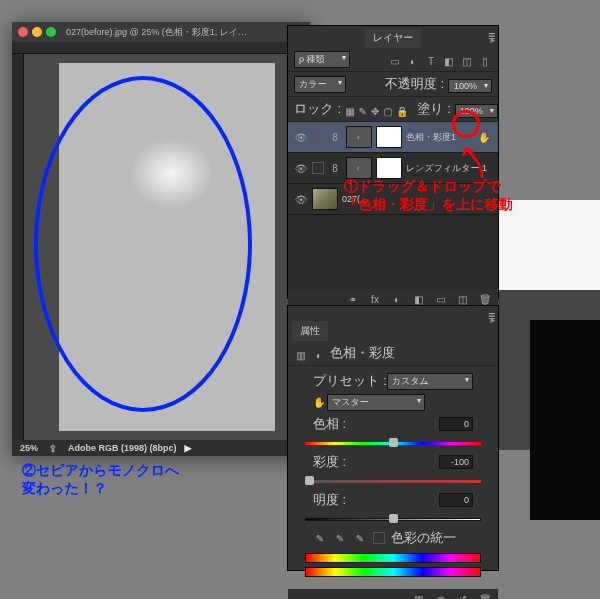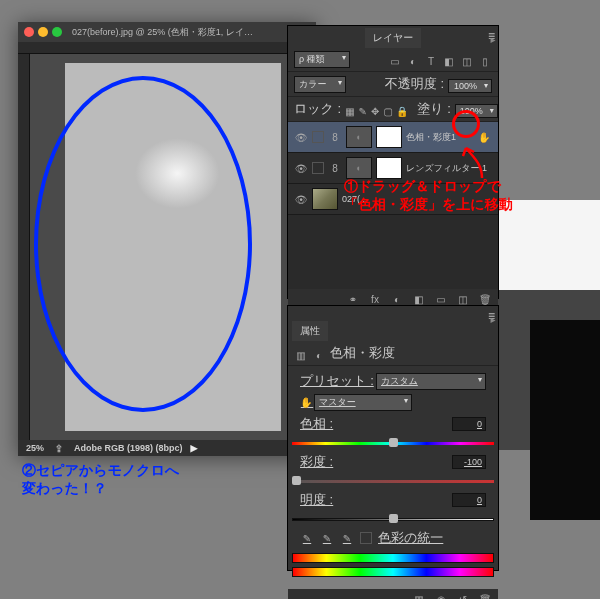--- a/index.html
+++ b/index.html
@@ -1,19 +1,19 @@
 <!DOCTYPE html>
 <html><head>
 <meta charset="utf-8">
 <style>
   * { margin:0; padding:0; box-sizing:border-box; font-family:"Hiragino Sans","Meiryo",sans-serif; }
   body { background:#808080; width:600px; height:599px; overflow:hidden; position:relative; font-size:10px; color:#ccc; }
 
   
-  .doc { position:absolute; left:18px; top:22px; width:298px; height:434px; background:#323232; box-shadow:0 2px 20px rgba(0,0,0,.5); }
+  .doc { position:absolute; left:12px; top:22px; width:298px; height:434px; background:#323232; box-shadow:0 2px 20px rgba(0,0,0,.5); }
   .doc-bar { height:20px; background:#3a3a3a; display:flex; align-items:center; padding:0 6px; gap:4px; }
   .dot { width:10px; height:10px; border-radius:50%; }
   .dot.r{background:#ff5f57}.dot.y{background:#febc2e}.dot.g{background:#28c840}
   .doc-title { margin-left:6px; font-size:9px; color:#bbb; white-space:nowrap; overflow:hidden; }
   .ruler-h { height:12px; background:#2b2b2b; border-bottom:1px solid #111; }
   .ruler-v { position:absolute; left:0; top:32px; bottom:16px; width:12px; background:#2b2b2b; border-right:1px solid #111; }
   .canvas { position:absolute; left:12px; right:0; top:32px; bottom:16px; background:#4a4a4a; display:flex; align-items:center; justify-content:center; }
   .image-stub { width:216px; height:368px; background:
     radial-gradient(ellipse 60px 50px at 52% 30%, #f5f5f5 0%, #bbb 70%),
     radial-gradient(ellipse 55px 45px at 44% 56%, #f0f0f0 0%, #aaa 72%),
@@ -49,21 +49,21 @@
   .mini { width:12px; height:12px; display:inline-block; border:1px solid #555;}
   .blank-area{ background:#2a2a2a; }
   .panel-footer { display:flex; justify-content:flex-end; gap:8px; padding:3px 6px; background:#2f2f2f; font-size:10px; color:#999;}
   .slider { position:relative; height:12px; margin:2px 0; }
   .slider-track { position:absolute; left:0; right:0; top:5px; height:3px; background:#444;}
   .slider-thumb { position:absolute; top:1px; width:9px; height:9px; background:#bbb; border-radius:2px;}
   .gradient-strip { height:10px; margin:4px 0; background:linear-gradient(90deg,#f00,#ff0,#0f0,#0ff,#00f,#f0f,#f00); border:1px solid #111;}
   .gradient-strip.gray { background:linear-gradient(90deg,#000,#fff);}
   .label{ font-size:13px; color:#ccc; white-space:nowrap;}
   .field-row{ display:flex; align-items:center; justify-content:space-between; padding:2px 8px;}
-  .attr-body{ padding:4px 4px 8px;text-decoration:underline;}
+  .attr-body{ padding:4px 17px 8px;}
   .spacer{flex:1}
   .grip{ position:absolute; right:0; top:0; bottom:0; width:10px; display:flex; flex-direction:column; align-items:center; gap:10px; padding-top:8px; color:#888; font-size:10px;}
 
   
   .bg-strip { position:absolute; background:#2a2a2a; }
 </style>
 </head>
 <body>
 
 <div class="bg-strip" style="left:496px; top:200px; width:104px; height:90px; background:#f5f5f5;"></div>

